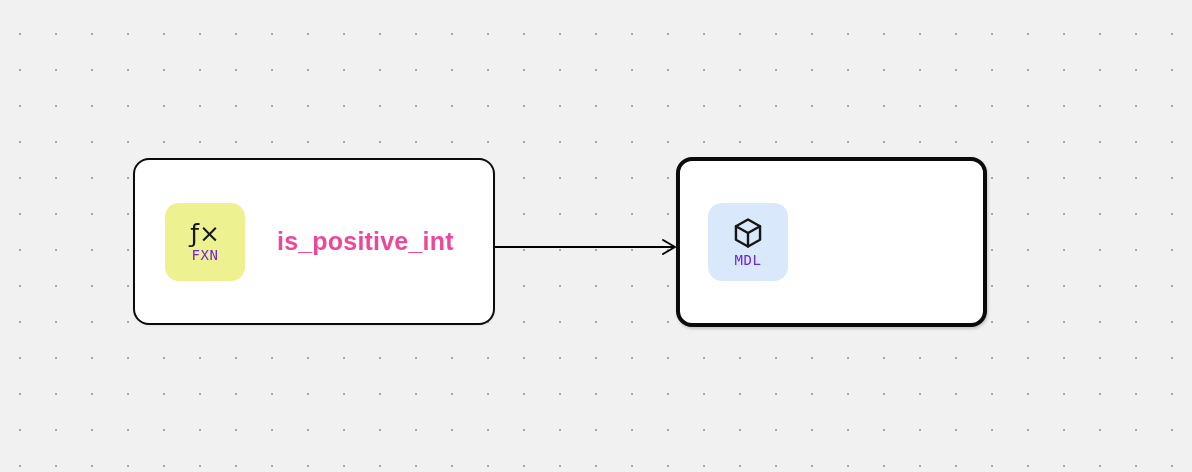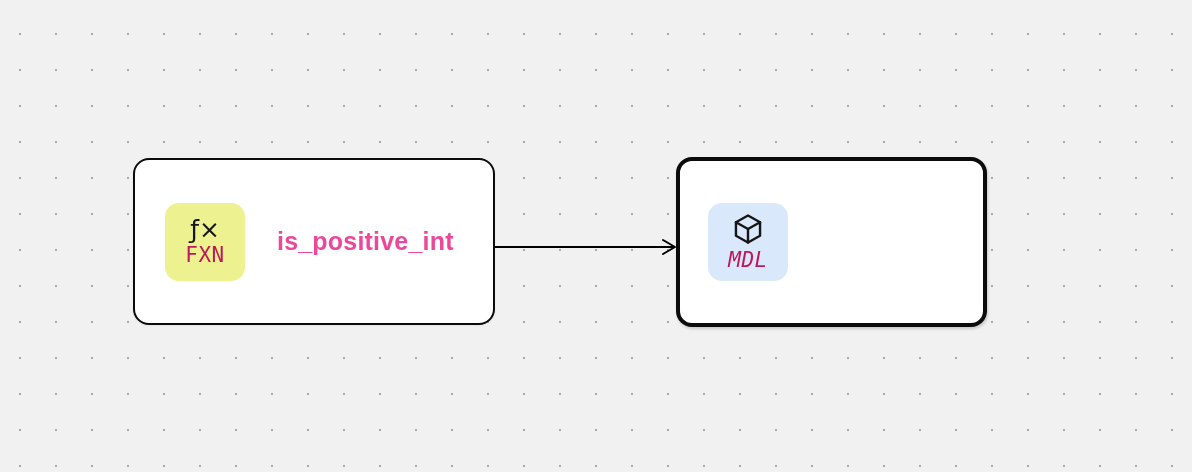--- a/index.html
+++ b/index.html
@@ -50,24 +50,24 @@
   }
   .badge .glyph {
     font-family: "DejaVu Sans", sans-serif;
     font-size: 25px;
     line-height: 1.1;
     color: #161616;
   }
   .badge .cube { display: block; margin-bottom: 2px; }
   .badge .badge-code {
     font-family: "DejaVu Sans Mono", monospace;
-    font-size: 21px;
+    font-size: 14px;
     line-height: 1.15;
     letter-spacing: 0.5px;
-    color: #be185d;
+    color: #6d28d9;
   }
 
   .node-label {
     margin-left: 32px;
     font-size: 25px;
     font-weight: 700;
     color: #ec4899;
     letter-spacing: 0.2px;
     white-space: nowrap;
   }
@@ -98,21 +98,21 @@
     </div>
     <span class="node-label">is_positive_int</span>
   </div>
 
   <svg class="edge-svg" viewBox="0 0 185 22">
     <line x1="0" y1="11" x2="179" y2="11"></line>
     <polyline points="168,4 180,11 168,18"></polyline>
   </svg>
 
   <div class="node node-model">
-    <div class="badge" style="background-color: rgb(217, 233, 251); font-style: italic;">
+    <div class="badge" style="background-color: rgb(217, 233, 251);">
       <svg class="cube" width="34" height="34" viewBox="0 0 24 24" fill="none" stroke="#161616" stroke-width="1.7" stroke-linejoin="round" stroke-linecap="round">
         <path d="M12 2.5 L20.5 7.25 V16.75 L12 21.5 L3.5 16.75 V7.25 Z"></path>
         <path d="M3.5 7.25 L12 12 L20.5 7.25"></path>
         <path d="M12 12 V21.5"></path>
       </svg>
       <span class="badge-code">MDL</span>
     </div>
   </div>
 
 </div>

